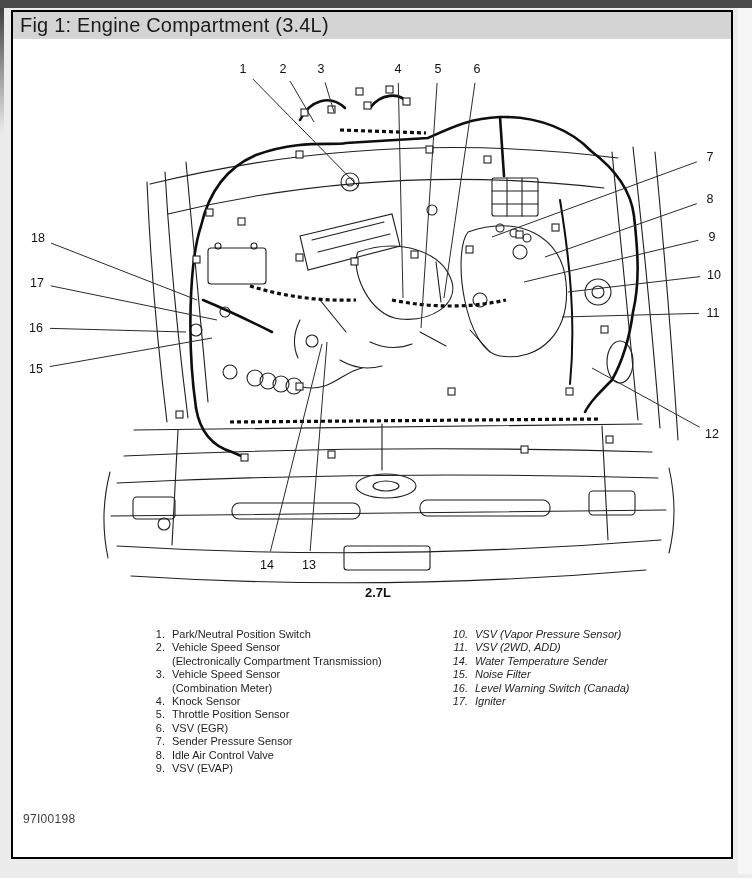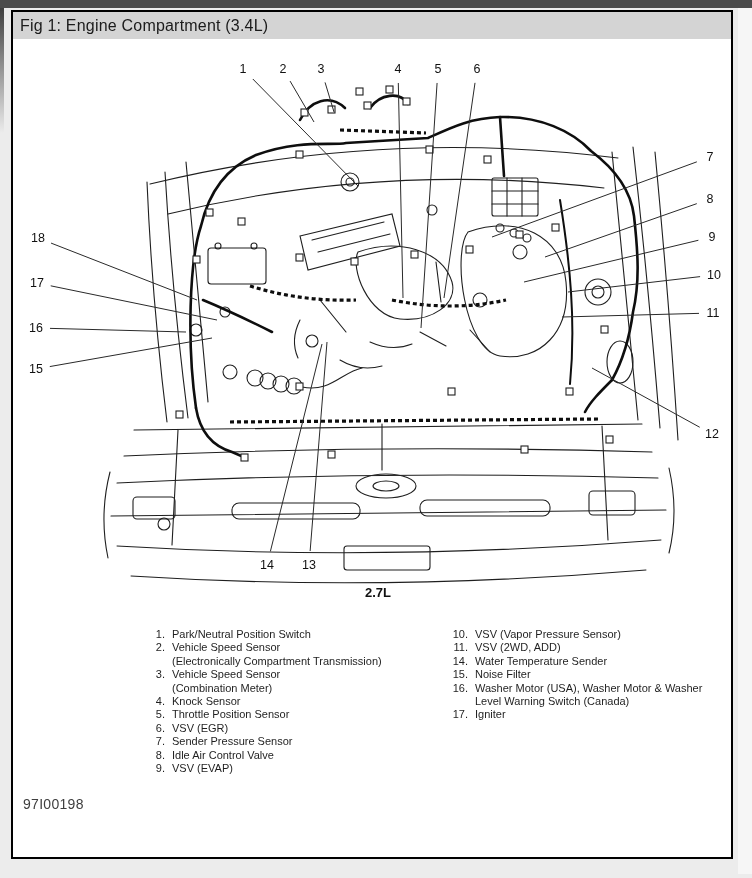--- a/index.html
+++ b/index.html
@@ -12,33 +12,33 @@
   .topbar{position:absolute;left:0;top:0;width:752px;height:8px;background:#4b4b4b;}
   .left-sliver{position:absolute;left:0;top:8px;width:4px;height:125px;
     background:linear-gradient(#3f3f3f,#ececec);}
   .right-strip{position:absolute;right:0;top:8px;width:14px;height:866px;background:#f6f6f6;}
   .figure-box{
     position:absolute;left:11px;top:10px;width:722px;height:849px;
     background:#ffffff;border:2px solid #000;box-sizing:border-box;
   }
   .title-bar{
     height:27px;background:#d4d4d4;line-height:27px;padding-left:7px;
-    font-size:16px;color:#1b1b1b;letter-spacing:.2px;
+    font-size:20px;color:#1b1b1b;letter-spacing:.2px;
   }
   svg.diagram{position:absolute;left:0;top:27px;display:block;}
   .legend{position:absolute;left:0;top:616px;width:718px;font-size:11px;color:#1f1f1f;}
   .legend .col{position:absolute;top:0;}
   .legend .col-left{left:132px;width:270px;}
-  .legend .col-right{left:425px;width:290px;}
+  .legend .col-right{left:425px;width:290px;font-style:italic;}
   .legend .row{display:flex;align-items:flex-start;}
   .legend .num{flex:0 0 auto;text-align:right;margin-right:7px;line-height:13.4px;}
   .col-left .num{width:20px;}
   .col-right .num{width:30px;}
   .legend .txt{line-height:13.4px;}
-  .doc-id{position:absolute;left:10px;top:784px;font-size:14px;color:#3e3e3e;letter-spacing:.3px;}
+  .doc-id{position:absolute;left:10px;top:800px;font-size:12px;color:#3e3e3e;letter-spacing:.3px;}
   
   .thin{stroke:#1f1f1f;stroke-width:1.1;fill:none;stroke-linecap:round;}
   .thick{stroke:#0e0e0e;stroke-width:2.6;fill:none;stroke-linecap:round;}
   .bead{stroke:#0e0e0e;stroke-width:3.2;fill:none;stroke-dasharray:4 3;stroke-linecap:butt;}
   .conn{stroke:#1f1f1f;stroke-width:1.1;fill:#ffffff;}
   .leader{stroke:#2a2a2a;stroke-width:1;fill:none;}
   .callout-num{font-family:"Liberation Sans",sans-serif;font-size:12.5px;fill:#111;}
   .engine-label{font-family:"Liberation Sans",sans-serif;font-size:13px;font-weight:bold;fill:#111;}
 </style>
 </head>
@@ -314,21 +314,20 @@
         </div>
         <div class="row">
           <span class="num">15.</span>
           <div class="txt">
             <div>Noise Filter</div>
           </div>
         </div>
         <div class="row">
           <span class="num">16.</span>
           <div class="txt">
-            <div>Washer Motor (USA), Washer Motor &amp; Washer</div>
             <div>Level Warning Switch (Canada)</div>
           </div>
         </div>
         <div class="row">
           <span class="num">17.</span>
           <div class="txt">
             <div>Igniter</div>
           </div>
         </div>
       </div>

